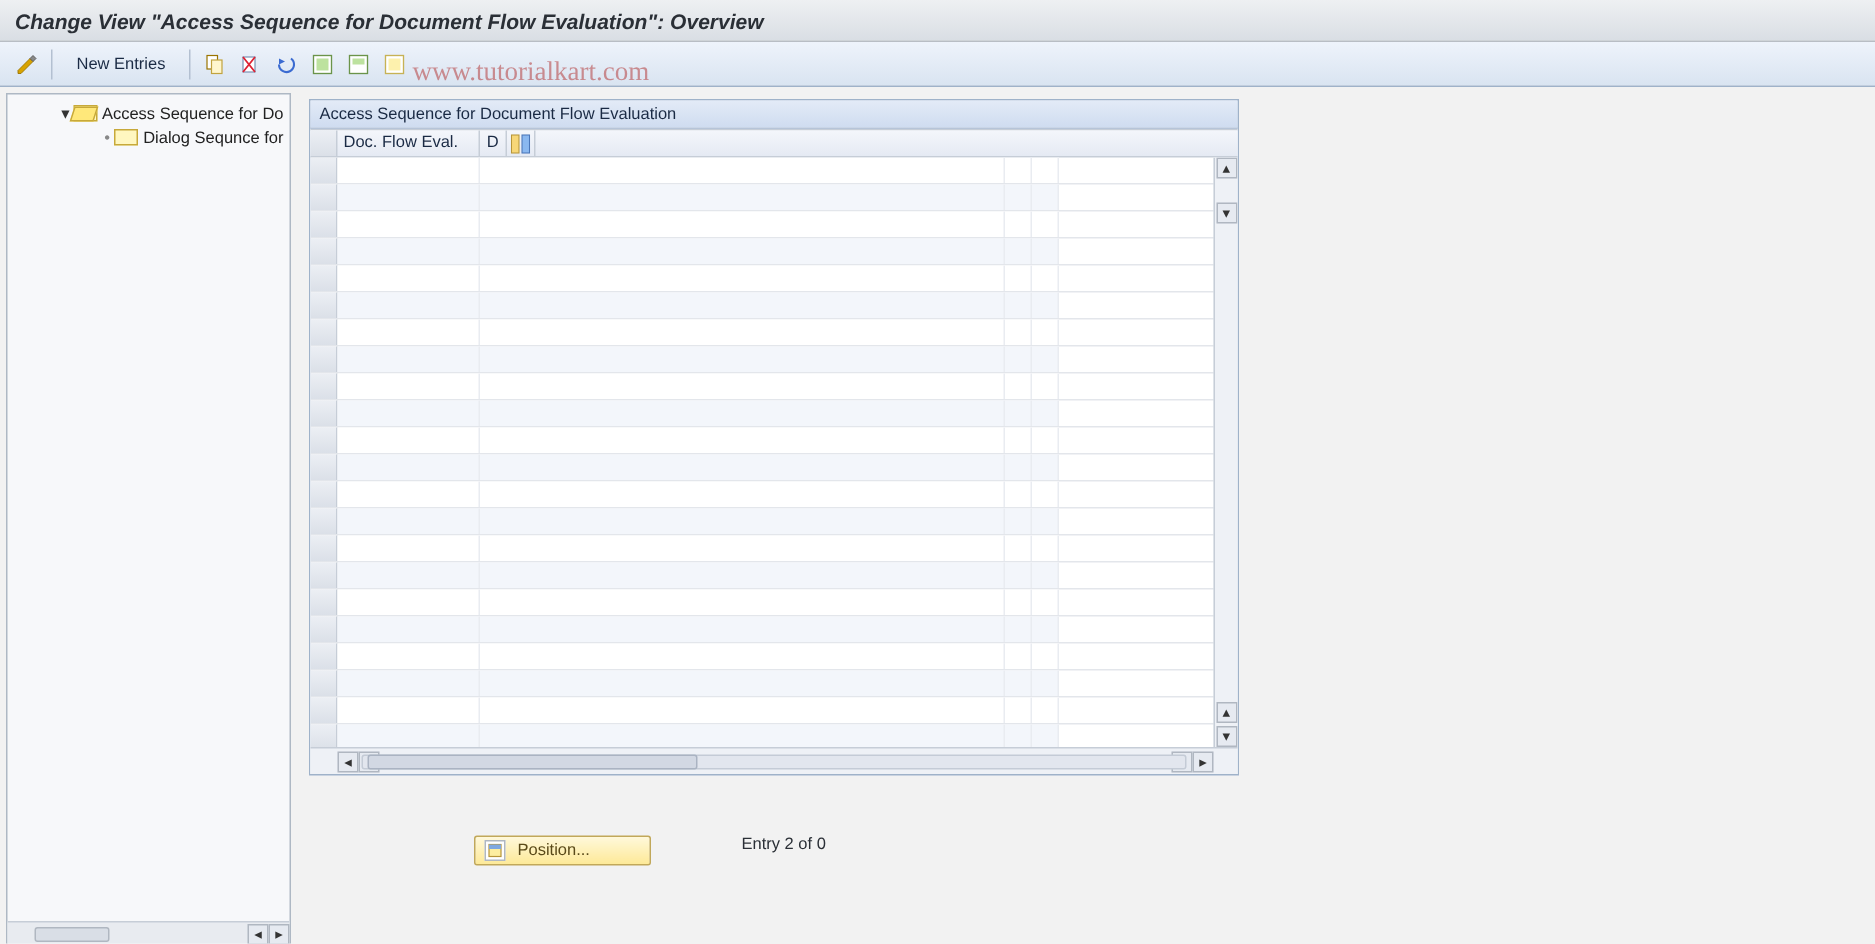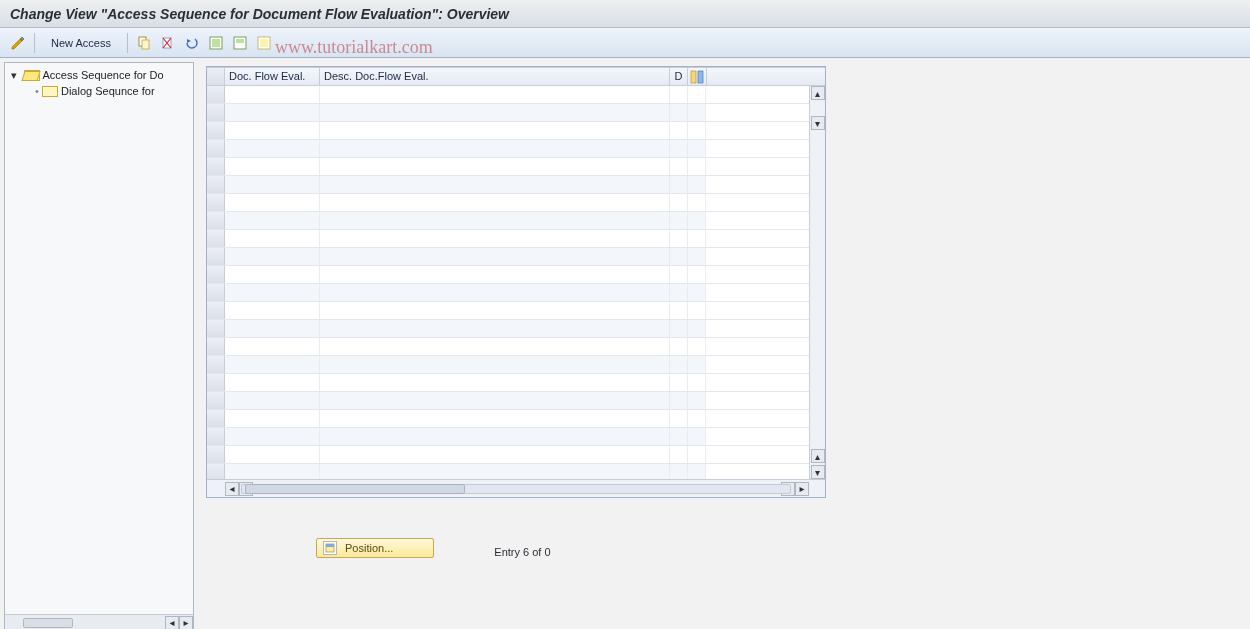--- a/index.html
+++ b/index.html
@@ -77,21 +77,21 @@
     color: #2a2f36;
   }
   .tree {
     flex: 1;
     padding: 4px 2px;
     font-size: 11px;
     color: #222;
     overflow: hidden;
     white-space: nowrap;
   }
-  .tree .item { padding: 1px 2px; }
+  .tree .item { padding: 1px 2px; text-align: right; }
   .tree .toggler { display:inline-block; width:10px; color:#333; cursor:pointer;}
   .tree .folder {
     display:inline-block; width:14px; height:11px; position:relative; margin-right:2px;
   }
   .tree .folder::before{
     content:""; position:absolute; width:14px; height:9px; top:2px; left:0;
     background:#fff7c0; border:1px solid #c7a93a;
   }
   .tree .folder.open::after{
     content:""; position:absolute; width:14px; height:8px; top:3px; left:-1px;
@@ -193,21 +193,21 @@
     background:#e2e6ee; border:1px solid #c4cbd6; border-radius:2px;
   }
   .grid-hscroll .thumb2 {
     position:absolute; left:38px; width:220px; height:10px;
     background:#d2d8e3; border:1px solid #aab3c2; border-radius:2px;
   }
   .footer {
     margin-top:40px;
     width:620px;
     display:flex;
-    align-items:flex-end;
+    align-items:flex-start;
     padding-left:110px;
     gap:60px;
   }
   .pos-btn {
     display:inline-flex; align-items:center; gap:8px;
     border:1px solid #c1a85a; background:linear-gradient(#fff8da,#fde998);
     height:20px; padding:0 40px 0 6px;
     color:#5a4a19; cursor:pointer; border-radius:2px;
   }
   .pos-btn .picon{
@@ -232,21 +232,21 @@
 
 <div class="toolbar">
   <span class="btn" title="Display/Change">
     <svg class="sicon" viewBox="0 0 16 16">
       <path d="M2 12 L10 4 L12 6 L4 14 L2 14 Z" fill="#d8a300" stroke="#9a7400" stroke-width="0.6"></path>
       <path d="M10 4 L12 2 L14 4 L12 6 Z" fill="#888" stroke="#555" stroke-width="0.6"></path>
     </svg>
   </span>
   <span class="sep"></span>
   <span class="textbtn">
-    <span>New Access</span>
+    <span>New Entries</span>
   </span>
   <span class="sep"></span>
   <span class="btn">
     <svg class="sicon" viewBox="0 0 16 16">
       <rect x="3" y="2" width="7" height="9" fill="#fff" stroke="#9a7400" stroke-width="0.8"></rect>
       <rect x="6" y="5" width="7" height="9" fill="#fff6cd" stroke="#c1a33f" stroke-width="0.8"></rect>
     </svg>
   </span>
   <span class="btn">
     <svg class="sicon" viewBox="0 0 16 16">
@@ -299,29 +299,27 @@
     </div>
     <div class="hscroll">
       <span class="thumb"></span>
       <span class="arrowbtn" style="margin-left:auto">◂</span>
       <span class="arrowbtn">▸</span>
     </div>
   </div>
 
   <div class="main">
     <div class="panel">
+      <div class="phead">Access Sequence for Document Flow Evaluation</div>
 
       <div class="grid">
         <div class="headerrow">
           <div class="rowsel"></div>
           <div class="col col1">
             <span>Doc. Flow Eval.</span>
-          </div>
-          <div class="col col2">
-            <span>Desc. Doc.Flow Eval.</span>
           </div>
           <div class="col col3">
             <span>D</span>
           </div>
           <div class="sortcell">
             <svg class="sicon" viewBox="0 0 16 16">
               <rect x="2" y="2" width="5" height="12" fill="#f7d778" stroke="#b7963a" stroke-width="0.7"></rect>
               <rect x="9" y="2" width="5" height="12" fill="#8ab8f0" stroke="#4a76b8" stroke-width="0.7"></rect>
             </svg>
           </div>
@@ -534,16 +532,16 @@
     <div class="footer">
       <span class="pos-btn">
         <span class="picon">
           <svg width="10" height="10" viewBox="0 0 10 10">
               <rect x="1" y="1" width="8" height="8" fill="#fdeea0" stroke="#b7963a" stroke-width="0.8"></rect>
               <rect x="1" y="1" width="8" height="3" fill="#7fa8e0"></rect>
             </svg>
         </span>
         <span>Position...</span>
       </span>
-      <span class="status">Entry 6 of 0</span>
+      <span class="status">Entry 2 of 0</span>
     </div>
   </div>
 </div>
 
 </body></html>

